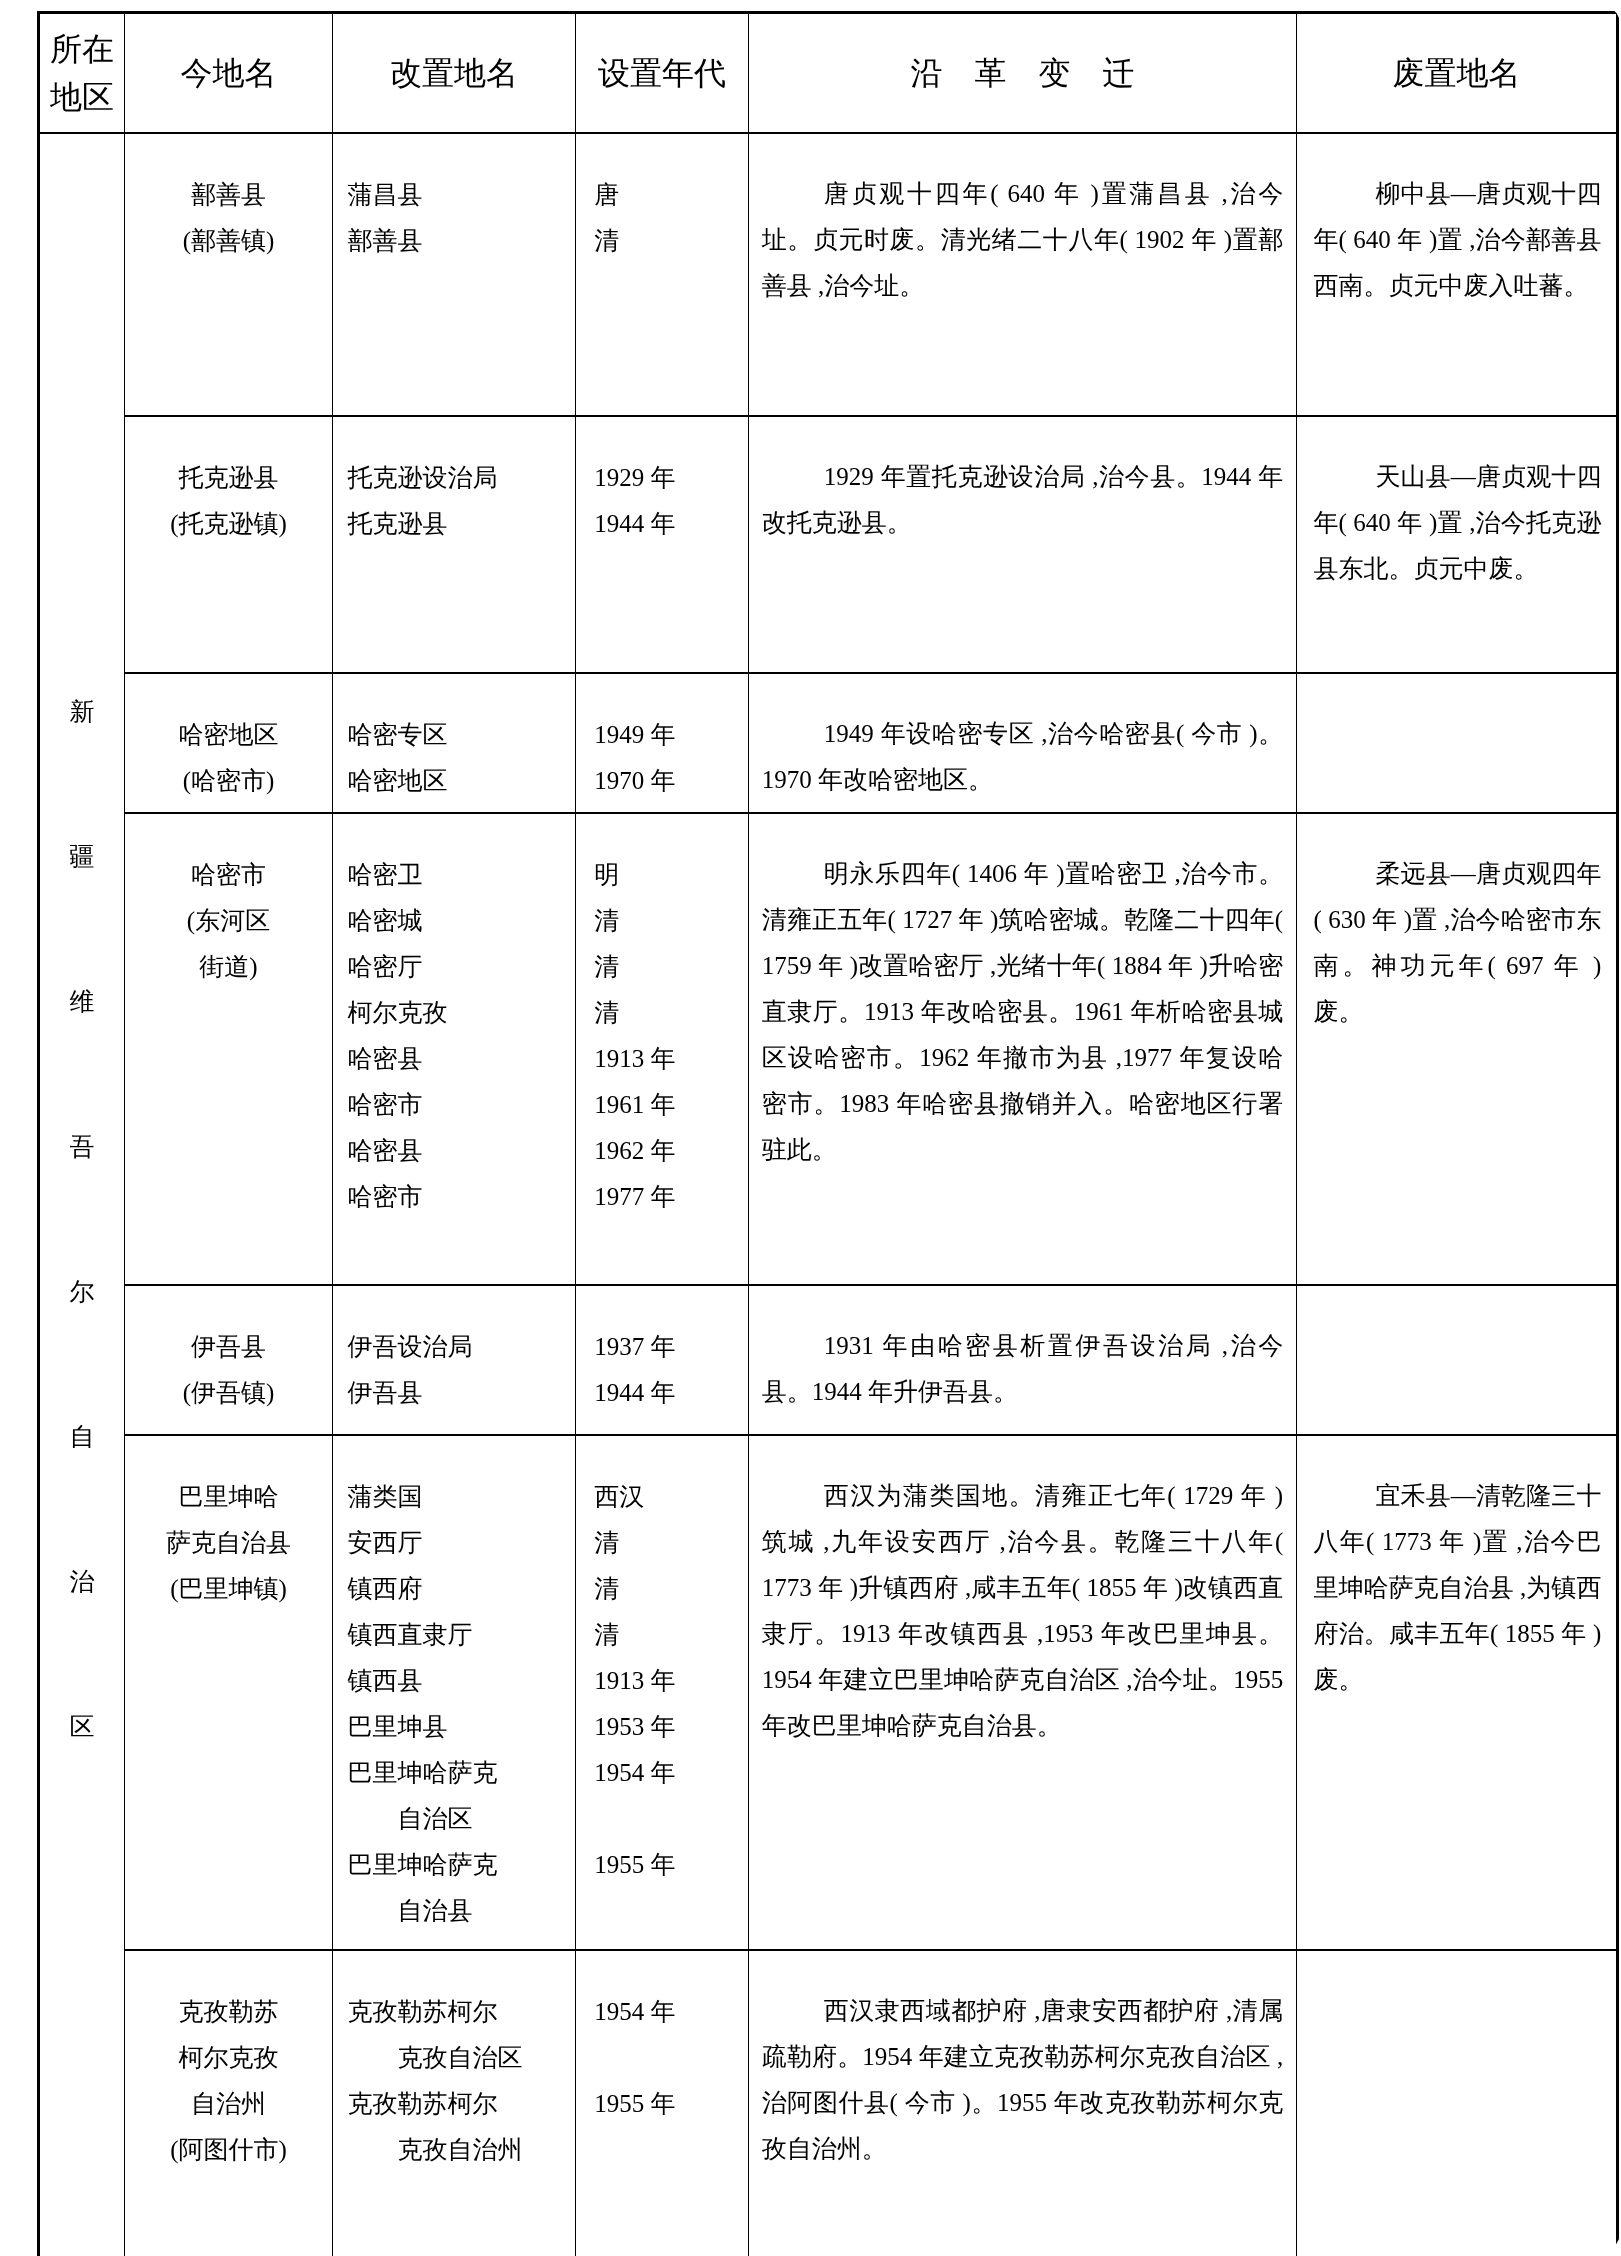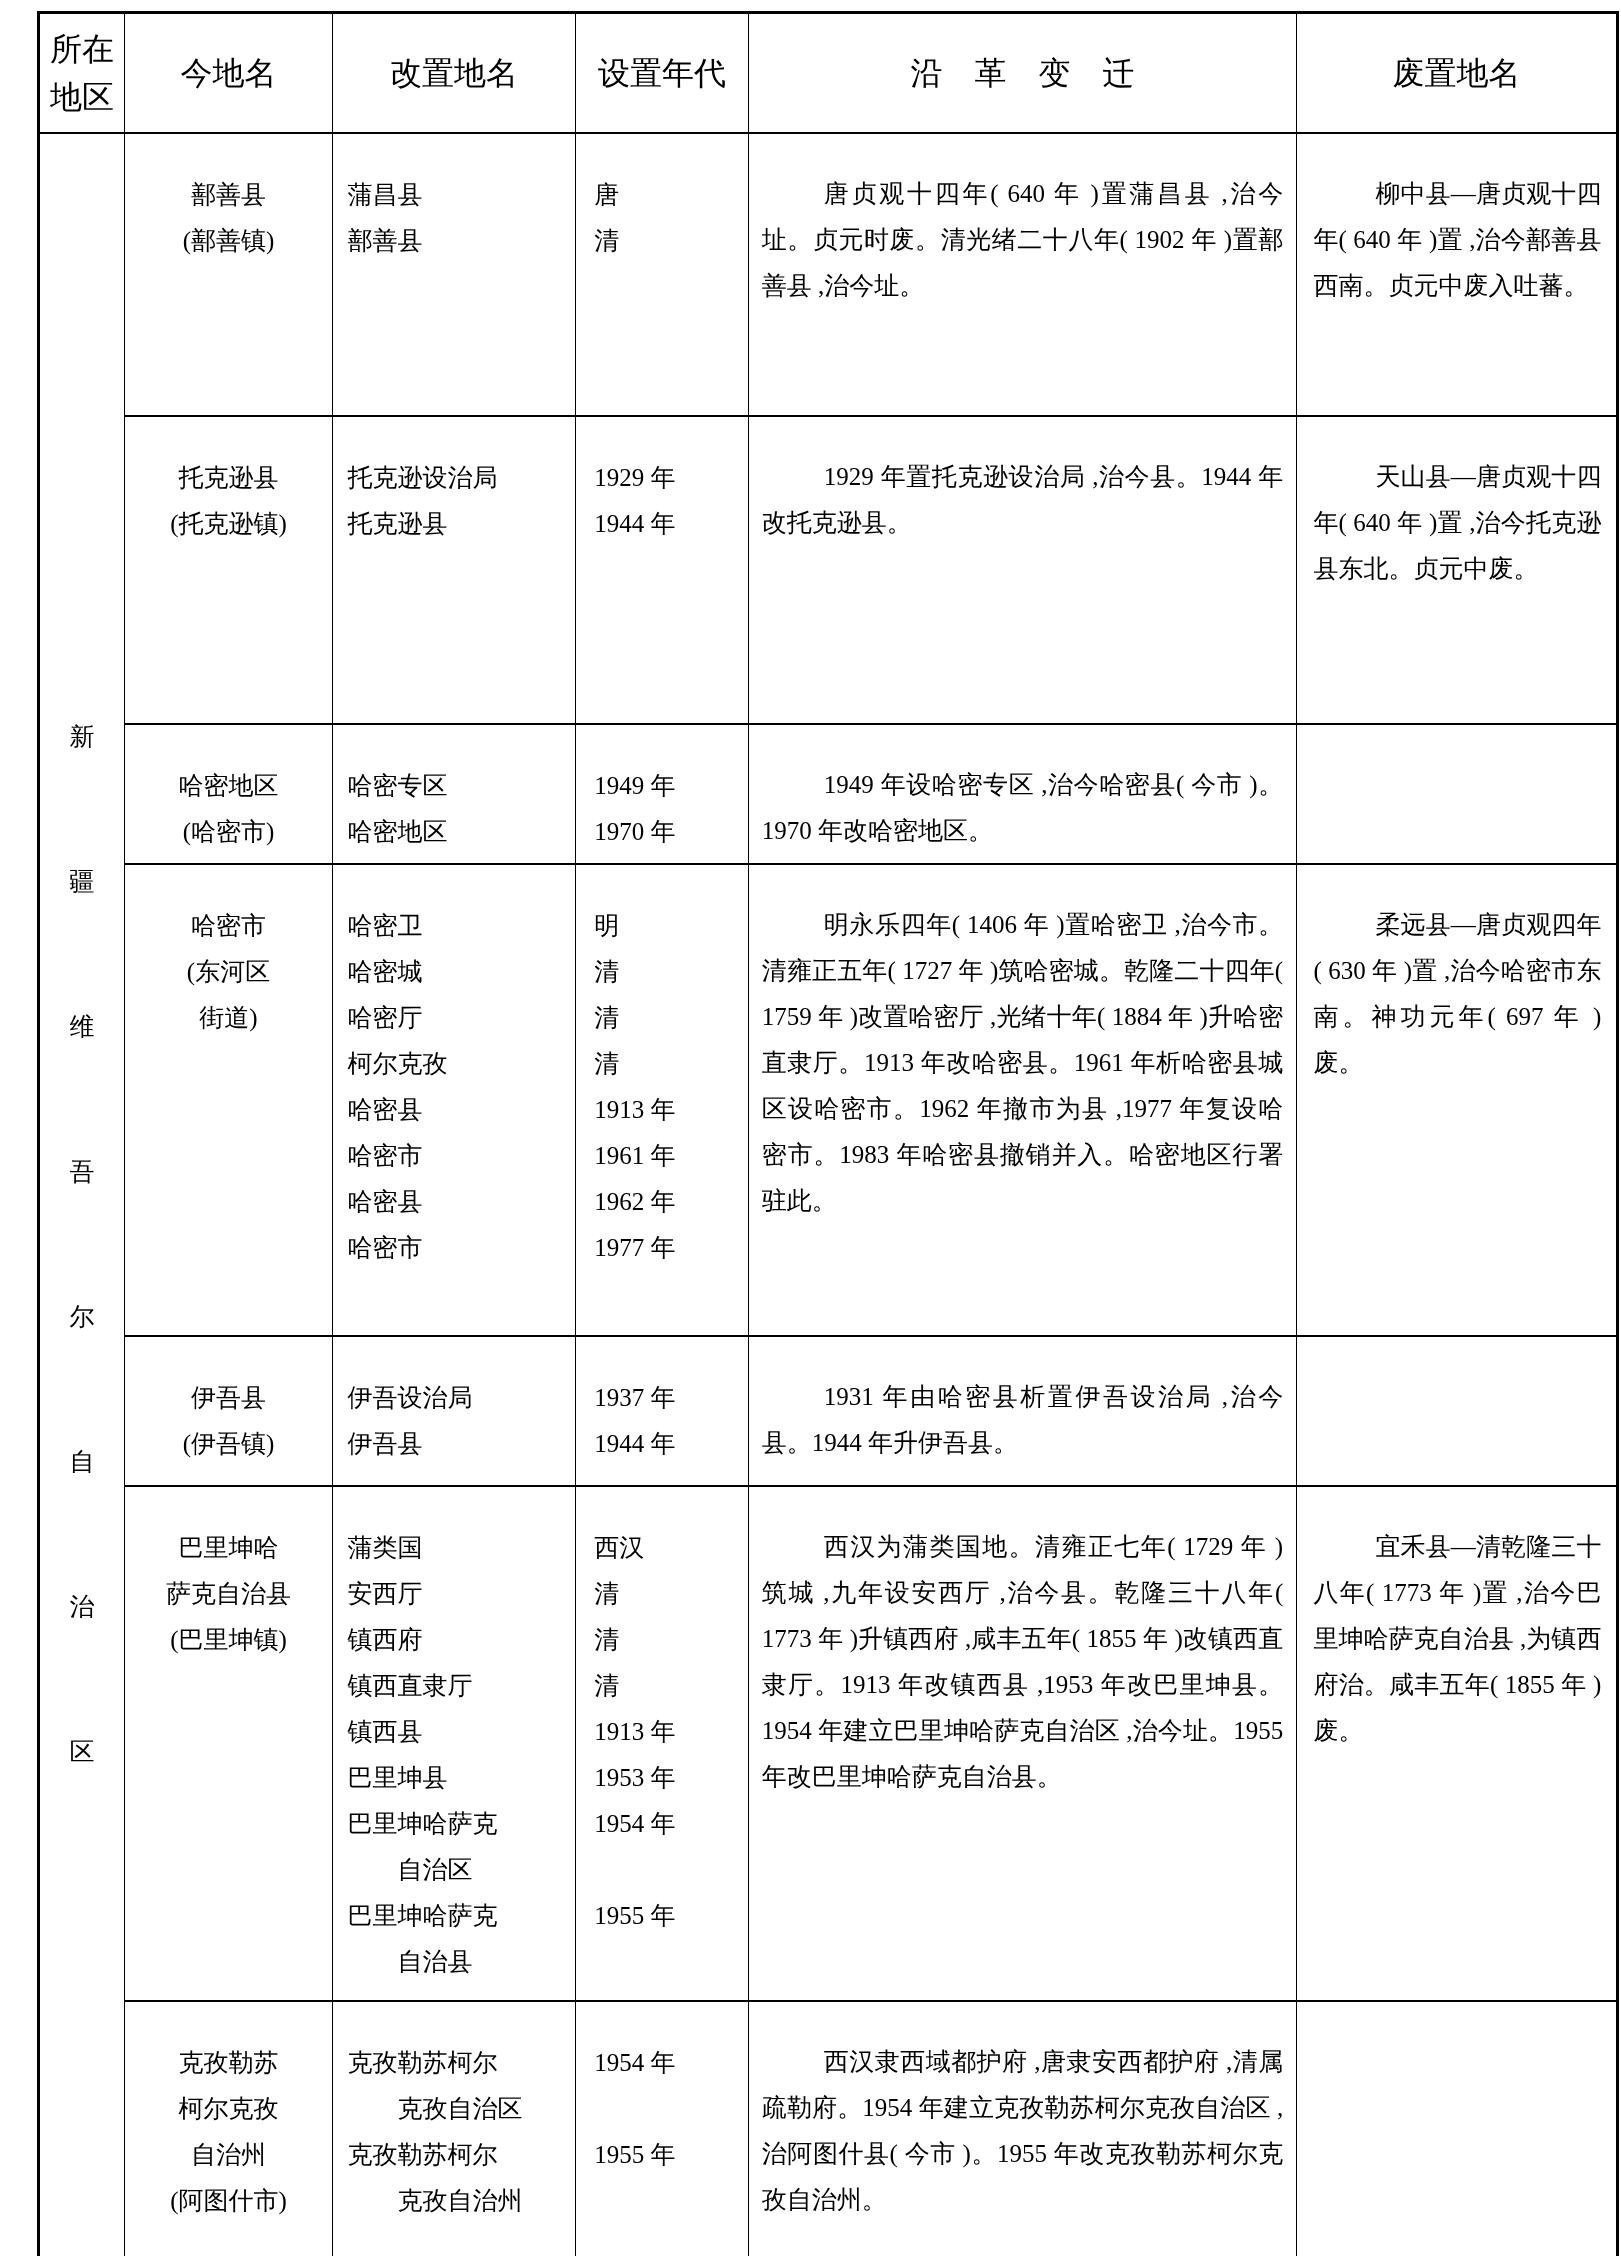--- a/index.html
+++ b/index.html
@@ -2,21 +2,21 @@
 <html style="font-size:14.6px"><head>
 <meta charset="utf-8">
 <style>
   html,body{margin:0;padding:0;background:#ffffff;}
   body{
     width:1622px;height:2257px;
     font-family:"Liberation Serif","DejaVu Serif",serif;
     color:#000;
     -webkit-font-smoothing:antialiased;
   }
-  .page{position:relative;width:1622px;height:2257px;background:#fff;overflow:hidden;}
+  .page{position:relative;width:1622px;height:2257px;background:#fff;overflow:hidden;border-radius:31px;}
   table.geo{
     position:absolute;left:37px;top:11px;
     width:1579px;height:2219px;
     border-collapse:collapse;table-layout:fixed;
     border:3.7px solid #000;
   }
   td,th{
     border:1.8px solid #000;
     border-top-width:2.7px;border-bottom-width:2.7px;
     vertical-align:top;
@@ -95,21 +95,21 @@
 清</div>
           </td>
       <td>
             <div class="evo">唐贞观十四年( 640 年 )置蒲昌县 ,治今址。贞元时废。清光绪二十八年( 1902 年 )置鄯善县 ,治今址。</div>
           </td>
       <td>
             <div class="abol">柳中县—唐贞观十四年( 640 年 )置 ,治今鄯善县西南。贞元中废入吐蕃。</div>
           </td>
     </tr>
 
-    <tr style="height:308px">
+    <tr style="height:257px">
       <td>
             <div class="cell-pre today">托克逊县
 (托克逊镇)</div>
           </td>
       <td>
             <div class="cell-pre renamed">托克逊设治局
 托克逊县</div>
           </td>
       <td>
             <div class="cell-pre era">1929 年

